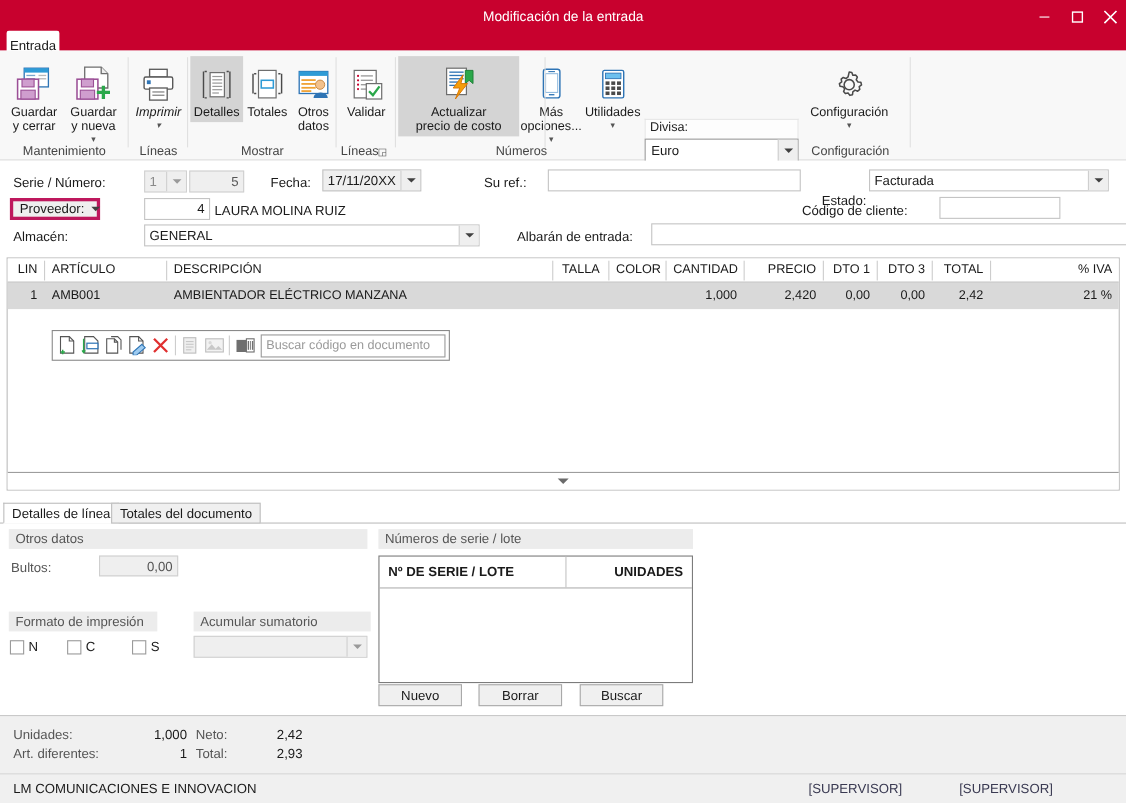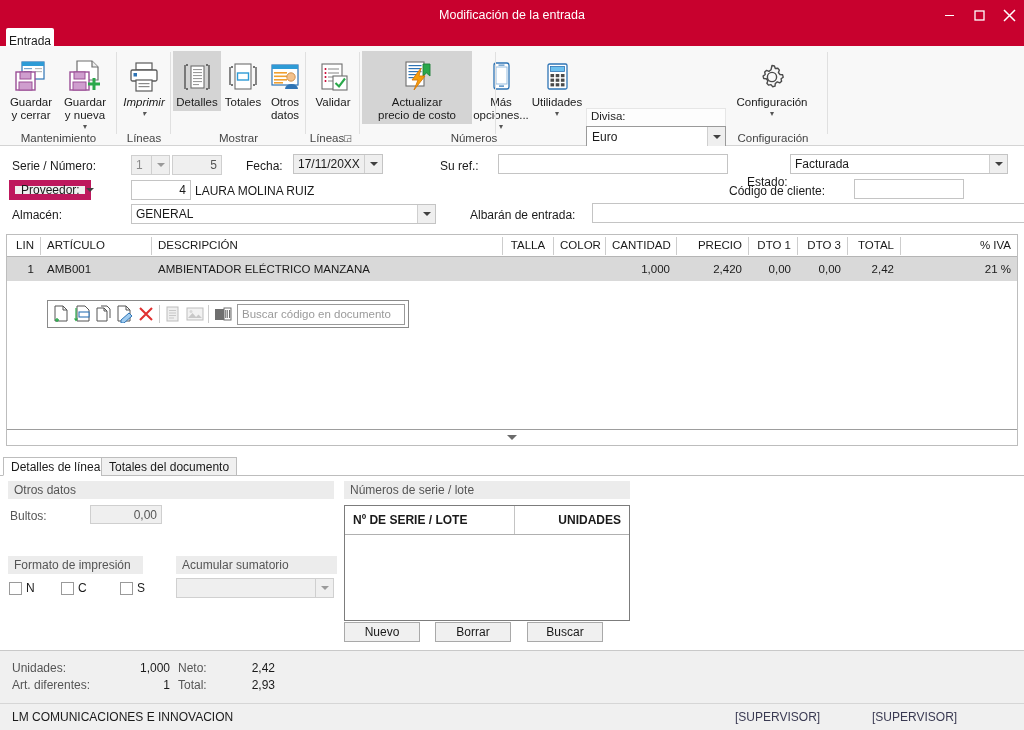--- a/index.html
+++ b/index.html
@@ -103,21 +103,21 @@
   .fin.num { justify-content:flex-end; }
   .fin.grey { background:#efefef; color:#555; border-color:#cfcfcf; }
   .fcombo {
     position:absolute; background:#fff; border:1px solid #c4c4c4;
     font-size:12px; display:flex; align-items:center;
   }
   .fcombo .val { flex:1; padding-left:4px; }
   .fcombo.grey { background:#efefef; color:#8a8a8a; border-color:#d0d0d0; }
   .fcombo.grey .combo-arrow i { border-top-color:#9a9a9a; }
   .btncombo {
-    position:absolute; height:20px; background:#efefef; border:6px solid #be185d;
+    position:absolute; height:20px; background:#efefef; border:3px solid #be185d;
     display:flex; align-items:center; font-size:12px;
   }
   .btncombo .bl { padding:0 6px; }
   .btncombo .bsep { width:1px; height:100%; background:#adadad; }
   .btncombo .bar { width:16px; display:flex; align-items:center; justify-content:center; }
   .ftext { position:absolute; font-size:12px; color:#1a1a1a; }
 
   
   .grid {
     position:absolute; left:6px; top:234px; width:1012px; height:212px;

